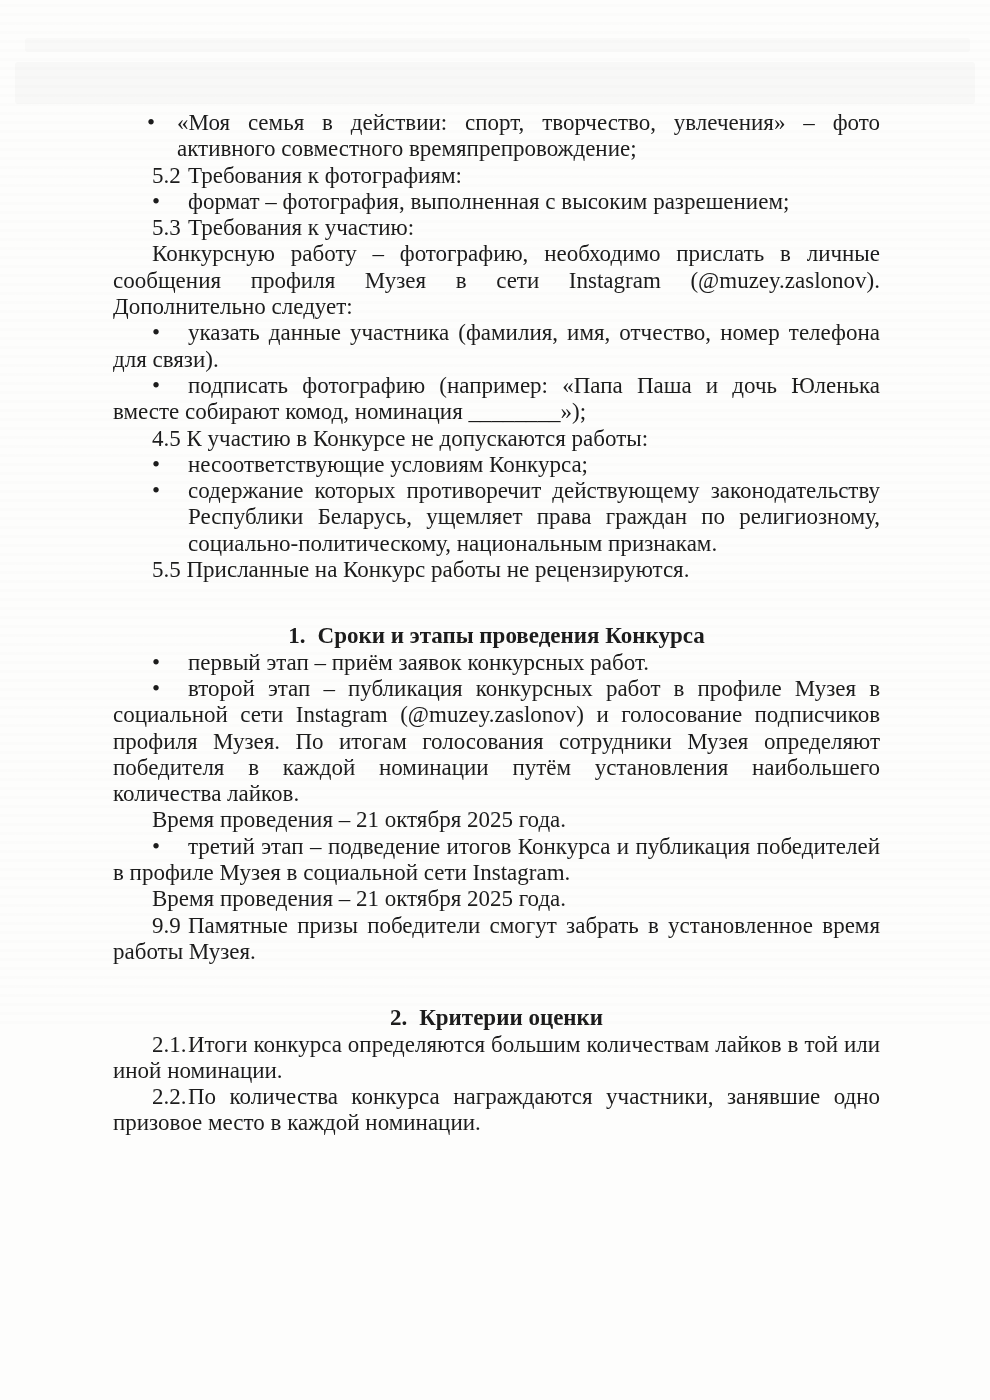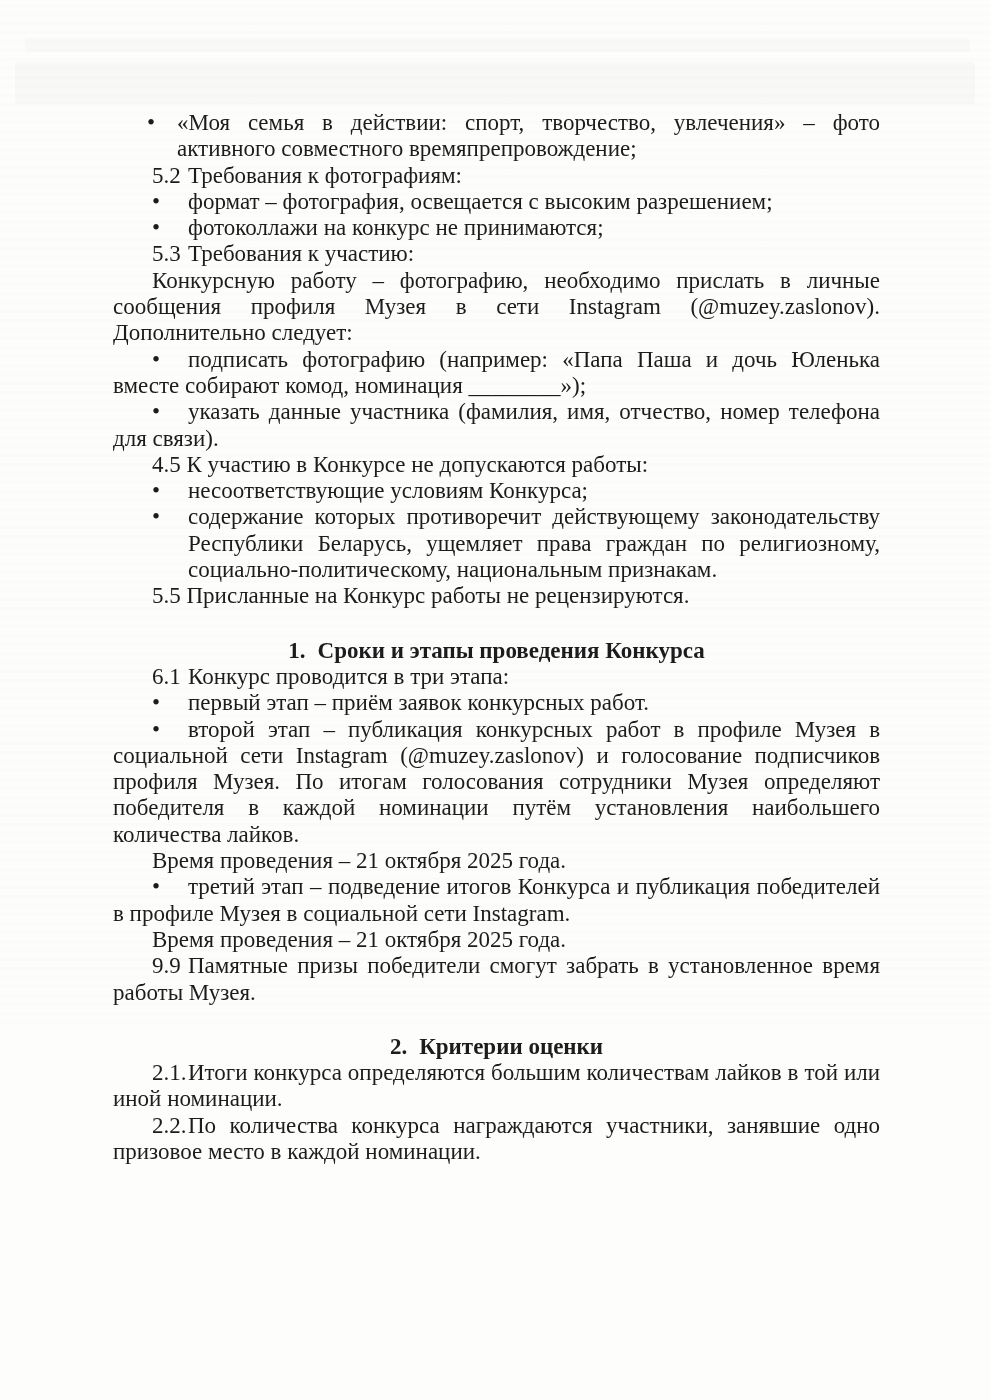--- a/index.html
+++ b/index.html
@@ -47,59 +47,57 @@
   }
   
   .bullet-a { padding-left: 64px; text-indent: -30px; }
   .mk-a { display: inline-block; width: 30px; text-indent: 0; text-align: left; }
   
   .bullet-hang { padding-left: 75px; text-indent: -36px; }
   
   .heading {
     text-align: center;
     font-weight: 700;
-    margin-top: 28px;
+    margin-top: 40px;
     text-indent: 0;
   }
   .hnum { margin-right: 12px; }
 </style>
 </head>
 <body>
 
 <div class="page">
   <div class="scan-band-1"></div>
   <div class="scan-band-2"></div>
 
   <p class="bullet-a"><span class="mk-a">•</span><span>«Моя семья в действии: спорт, творчество, увлечения» – фото активного совместного времяпрепровождение;</span></p>
 
   <p class="li"><span class="mk">5.2</span><span>Требования к фотографиям:</span></p>
 
-  <p class="li"><span class="mk">•</span><span>формат – фотография, освещается с высоким разрешением;</span></p>
+  <p class="li"><span class="mk">•</span><span>формат – фотография, выполненная с высоким разрешением;</span></p>
 
-  <p class="li"><span class="mk">•</span><span>фотоколлажи на конкурс не принимаются;</span></p>
 
   <p class="li"><span class="mk">5.3</span><span>Требования к участию:</span></p>
 
   <p class="indent"><span>Конкурсную работу – фотографию, необходимо прислать в личные сообщения профиля Музея в сети Instagram (@muzey.zaslonov). Дополнительно следует:</span></p>
 
+  <p class="li"><span class="mk">•</span><span>указать данные участника (фамилия, имя, отчество, номер телефона для связи).</span></p>
+
   <p class="li"><span class="mk">•</span><span>подписать фотографию (например: «Папа Паша и дочь Юленька вместе собирают комод, номинация ________»);</span></p>
-
-  <p class="li"><span class="mk">•</span><span>указать данные участника (фамилия, имя, отчество, номер телефона для связи).</span></p>
 
   <p class="indent"><span>4.5 К участию в Конкурсе не допускаются работы:</span></p>
 
   <p class="li"><span class="mk">•</span><span>несоответствующие условиям Конкурса;</span></p>
 
   <p class="bullet-hang"><span class="mk">•</span><span>содержание которых противоречит действующему законодательству Республики Беларусь, ущемляет права граждан по религиозному, социально-политическому, национальным признакам.</span></p>
 
   <p class="indent"><span>5.5 Присланные на Конкурс работы не рецензируются.</span></p>
 
   <p class="heading"><span class="hnum">1.</span><span>Сроки и этапы проведения Конкурса</span></p>
 
-  <p class="li"><span class="mk">6.1</span><span>Конкурс проводится в три этапа:</span></p>
 
   <p class="li"><span class="mk">•</span><span>первый этап – приём заявок конкурсных работ.</span></p>
 
 
   <p class="li"><span class="mk">•</span><span>второй этап – публикация конкурсных работ в профиле Музея в социальной сети Instagram (@muzey.zaslonov) и голосование подписчиков профиля Музея. По итогам голосования сотрудники Музея определяют победителя в каждой номинации путём установления наибольшего количества лайков.</span></p>
 
   <p class="indent"><span>Время проведения – 21 октября 2025 года.</span></p>
 
   <p class="li"><span class="mk">•</span><span>третий этап – подведение итогов Конкурса и публикация победителей в профиле Музея в социальной сети Instagram.</span></p>
 

